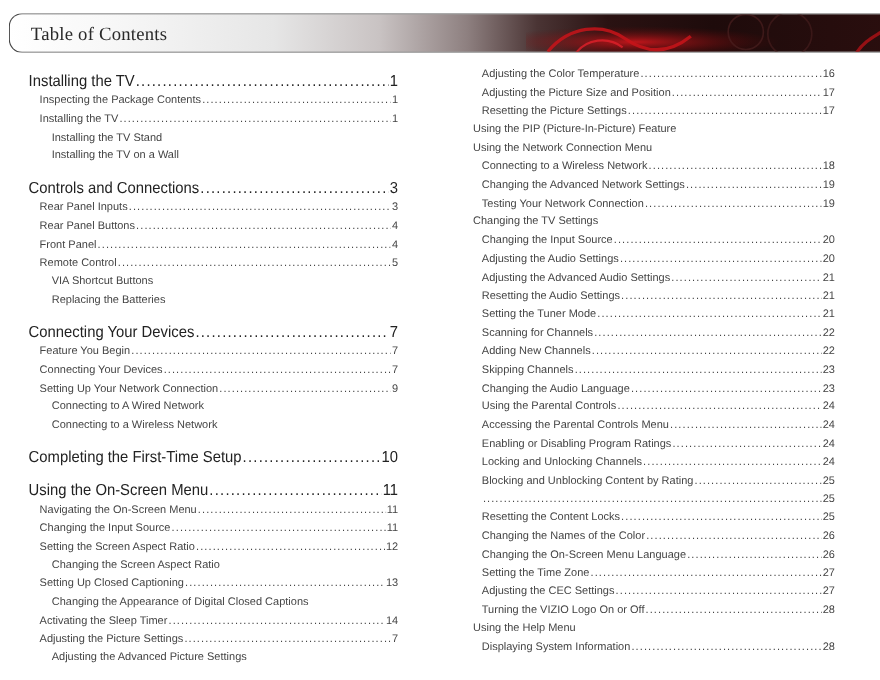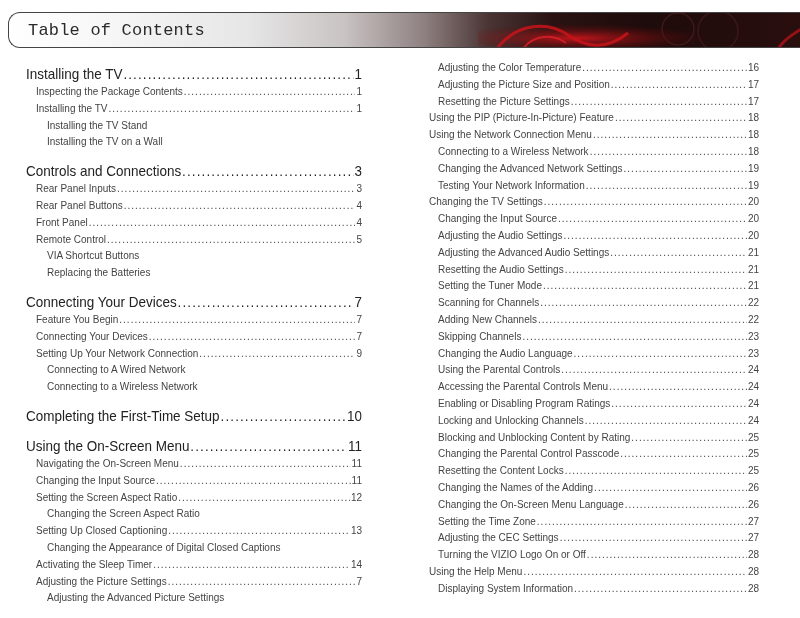--- a/index.html
+++ b/index.html
@@ -9,41 +9,41 @@
       position: absolute; left: 8px; top: 12px; width: 800px; height: 36px;
       border: 1px solid #444; border-right: none;
       border-radius: 12px 0 0 12px;
       background: linear-gradient(90deg, #ffffff 0%, #f7f7f7 12%, #e6e6e6 30%, #c9c3c3 42%, #8e8080 52%, #4a3434 60%, #2a1212 68%, #1e0b0b 80%, #2a0e0e 100%);
       overflow: hidden;
       box-sizing: border-box;
     }
     .banner-art { position: absolute; right: 0; top: 0; width: 330px; height: 36px; }
     .banner-title {
       position: absolute; left: 19px; top: 8px;
-      font-family: Liberation Mono, monospace; font-size: 17px; color: #2a2a2a; letter-spacing: 0.2px;
+      font-family: Liberation Serif, serif; font-size: 17px; color: #2a2a2a; letter-spacing: 0.2px;
     }
 
     .col { position: absolute; top: 60px; }
     .col-left { left: 26px; width: 336px; }
     .col-right { left: 429px; width: 330px; }
 
     .entry { display: flex; align-items: baseline; white-space: nowrap; overflow: hidden; }
     .entry .t { flex: 0 0 auto; }
     .entry .dots { flex: 1 1 auto; overflow: hidden; margin: 0 1px; }
     .entry .dots::after {
       content: "....................................................................................................................................................................................................................................";
       letter-spacing: 1px;
     }
     .entry .p { flex: 0 0 auto; text-align: right; }
 
     .lvl0 { font-family: "Liberation Sans", sans-serif; font-size: 14.5px; color: #222; height: 20px; line-height: 20px; margin-top: 4px; transform: scaleX(0.93); transform-origin: left center; width: 107.5%; }
     .lvl0 .dots::after { letter-spacing: 1.2px; }
     .lvl1 { font-size: 10px; color: #444; height: 16.8px; line-height: 16.8px; padding-left: 10px; align-items: center; }
     .lvl2 { font-size: 10px; color: #444; height: 16.8px; line-height: 16.8px; padding-left: 20px; flex-direction: column; }
-    .rlvl1 { font-size: 10px; color: #444; height: 16.8px; line-height: 16.8px; padding-left: 0px; }
+    .rlvl1 { font-size: 10px; color: #444; height: 16.8px; line-height: 16.8px; padding-left: 0px; flex-direction: column; }
     .rlvl2 { font-size: 10px; color: #444; height: 16.8px; line-height: 16.8px; padding-left: 9px; }
     .gap { height: 6px; }
   </style>
 </head>
 <body>
 
 <div class="banner">
   <svg class="banner-art" viewBox="0 0 330 36" preserveAspectRatio="none">
     <defs>
       <radialGradient id="g1" cx="30%" cy="70%" r="40%">
@@ -242,21 +242,21 @@
       <span class="t">Connecting to a Wireless Network</span>
       <span class="dots"></span>
       <span class="p">18</span>
     </div>
     <div class="entry rlvl2">
       <span class="t">Changing the Advanced Network Settings</span>
       <span class="dots"></span>
       <span class="p">19</span>
     </div>
     <div class="entry rlvl2">
-      <span class="t">Testing Your Network Information</span>
+      <span class="t">Testing Your Network Connection</span>
       <span class="dots"></span>
       <span class="p">19</span>
     </div>
     <div class="entry rlvl1">
       <span class="t">Changing the TV Settings</span>
       <span class="dots"></span>
       <span class="p">20</span>
     </div>
     <div class="entry rlvl2">
       <span class="t">Changing the Input Source</span>
@@ -322,31 +322,30 @@
       <span class="t">Locking and Unlocking Channels</span>
       <span class="dots"></span>
       <span class="p">24</span>
     </div>
     <div class="entry rlvl2">
       <span class="t">Blocking and Unblocking Content by Rating</span>
       <span class="dots"></span>
       <span class="p">25</span>
     </div>
     <div class="entry rlvl2">
-      <span class="t">Changing the Parental Control Passcode</span>
       <span class="dots"></span>
       <span class="p">25</span>
     </div>
     <div class="entry rlvl2">
       <span class="t">Resetting the Content Locks</span>
       <span class="dots"></span>
       <span class="p">25</span>
     </div>
     <div class="entry rlvl2">
-      <span class="t">Changing the Names of the Adding</span>
+      <span class="t">Changing the Names of the Color</span>
       <span class="dots"></span>
       <span class="p">26</span>
     </div>
     <div class="entry rlvl2">
       <span class="t">Changing the On-Screen Menu Language</span>
       <span class="dots"></span>
       <span class="p">26</span>
     </div>
     <div class="entry rlvl2">
       <span class="t">Setting the Time Zone</span>

